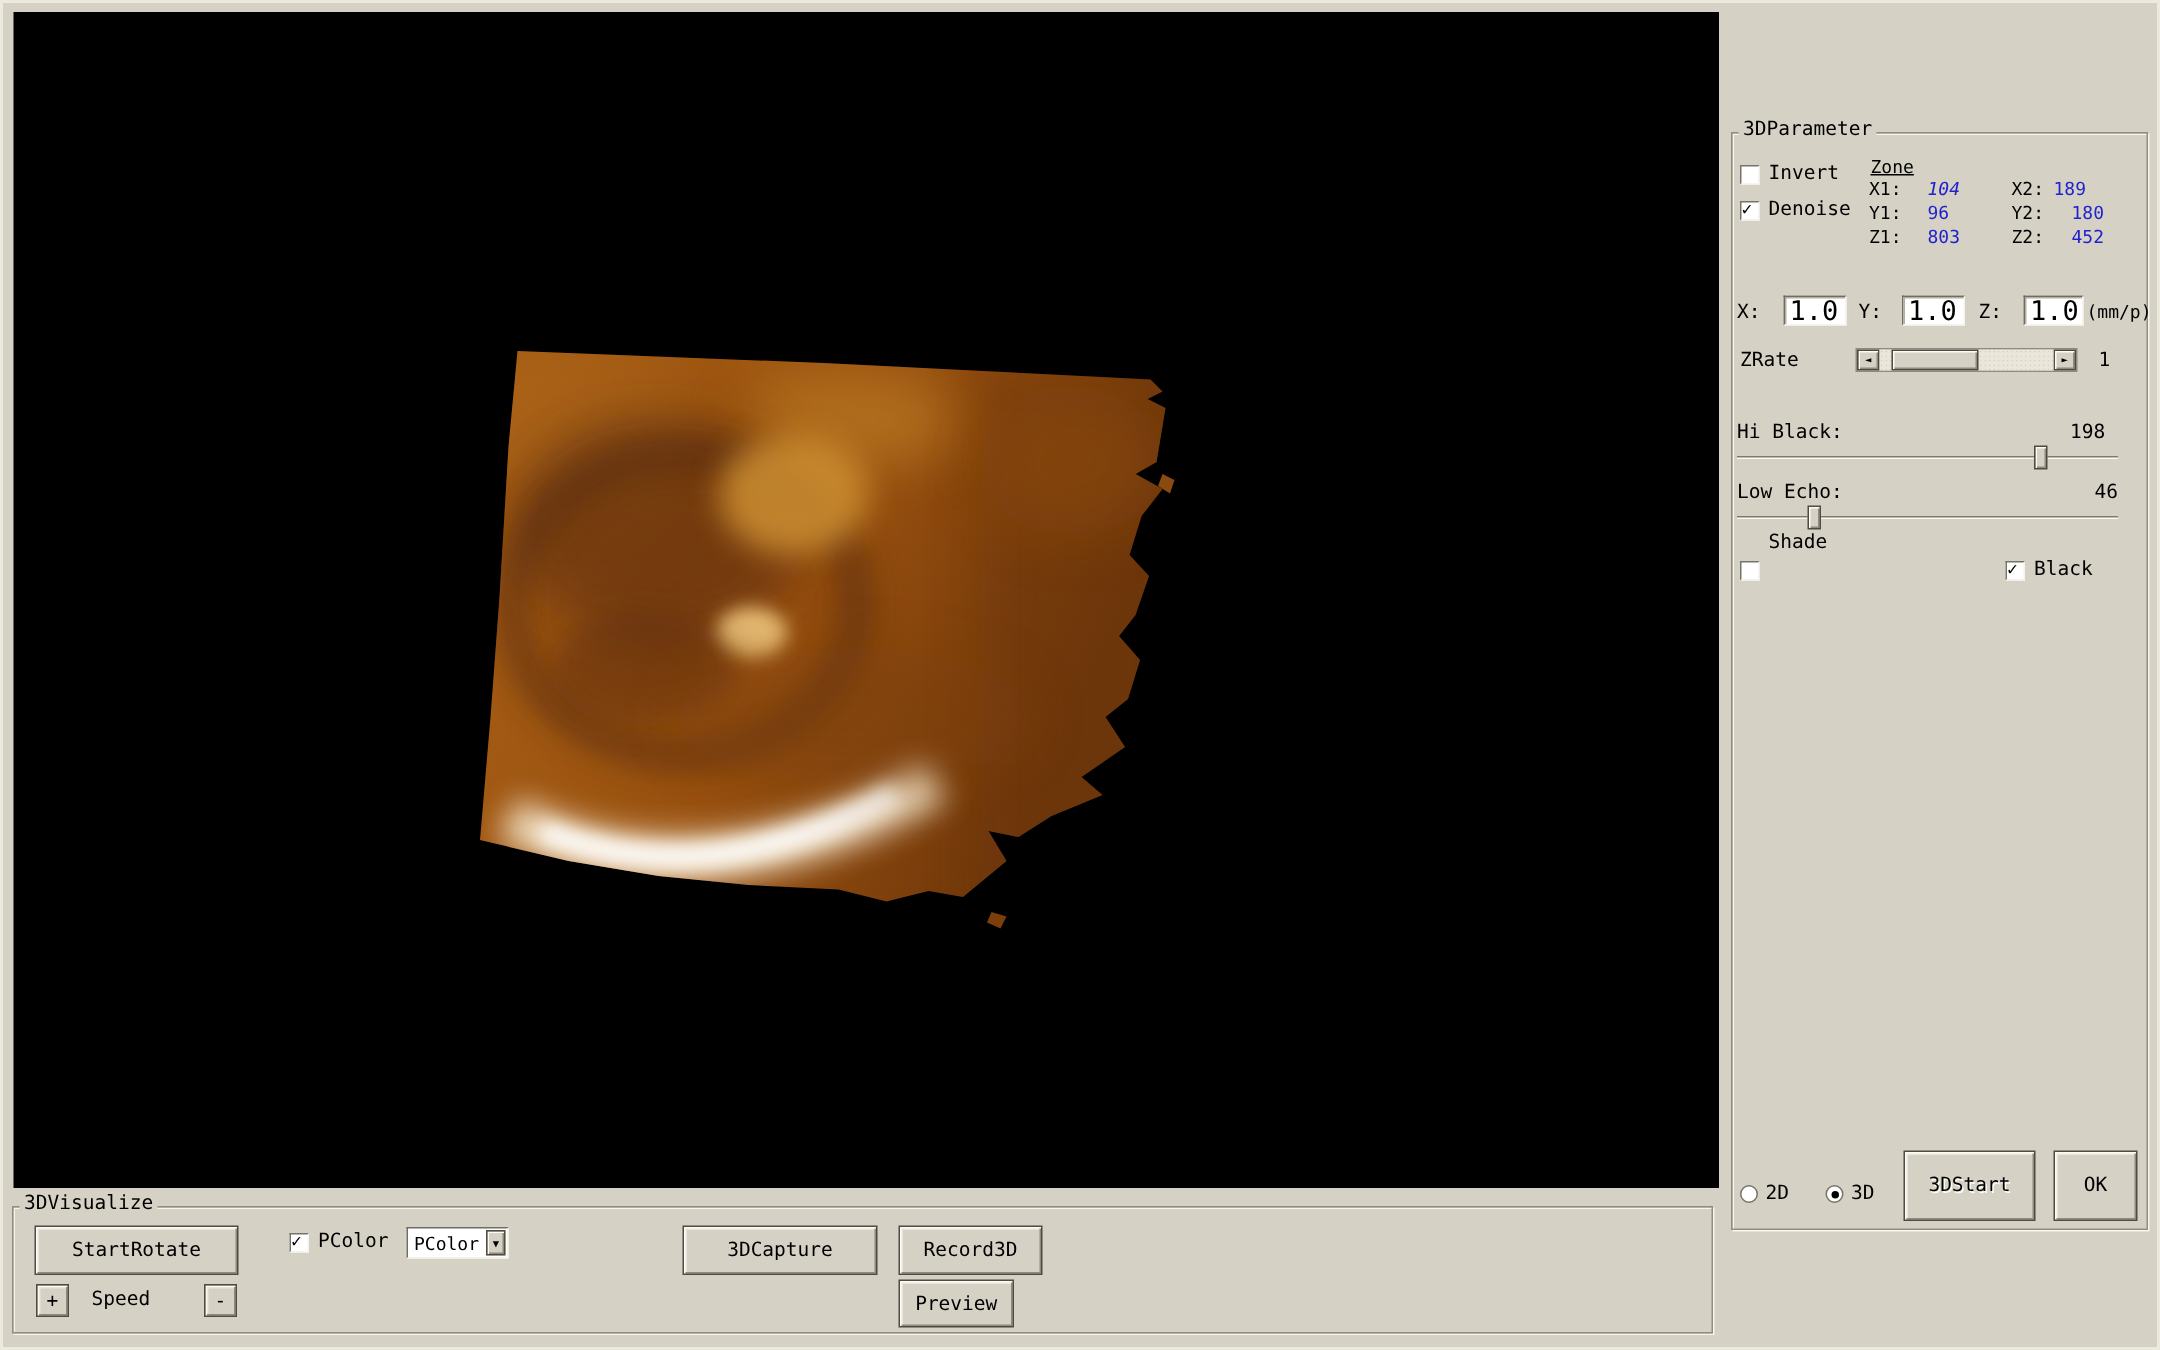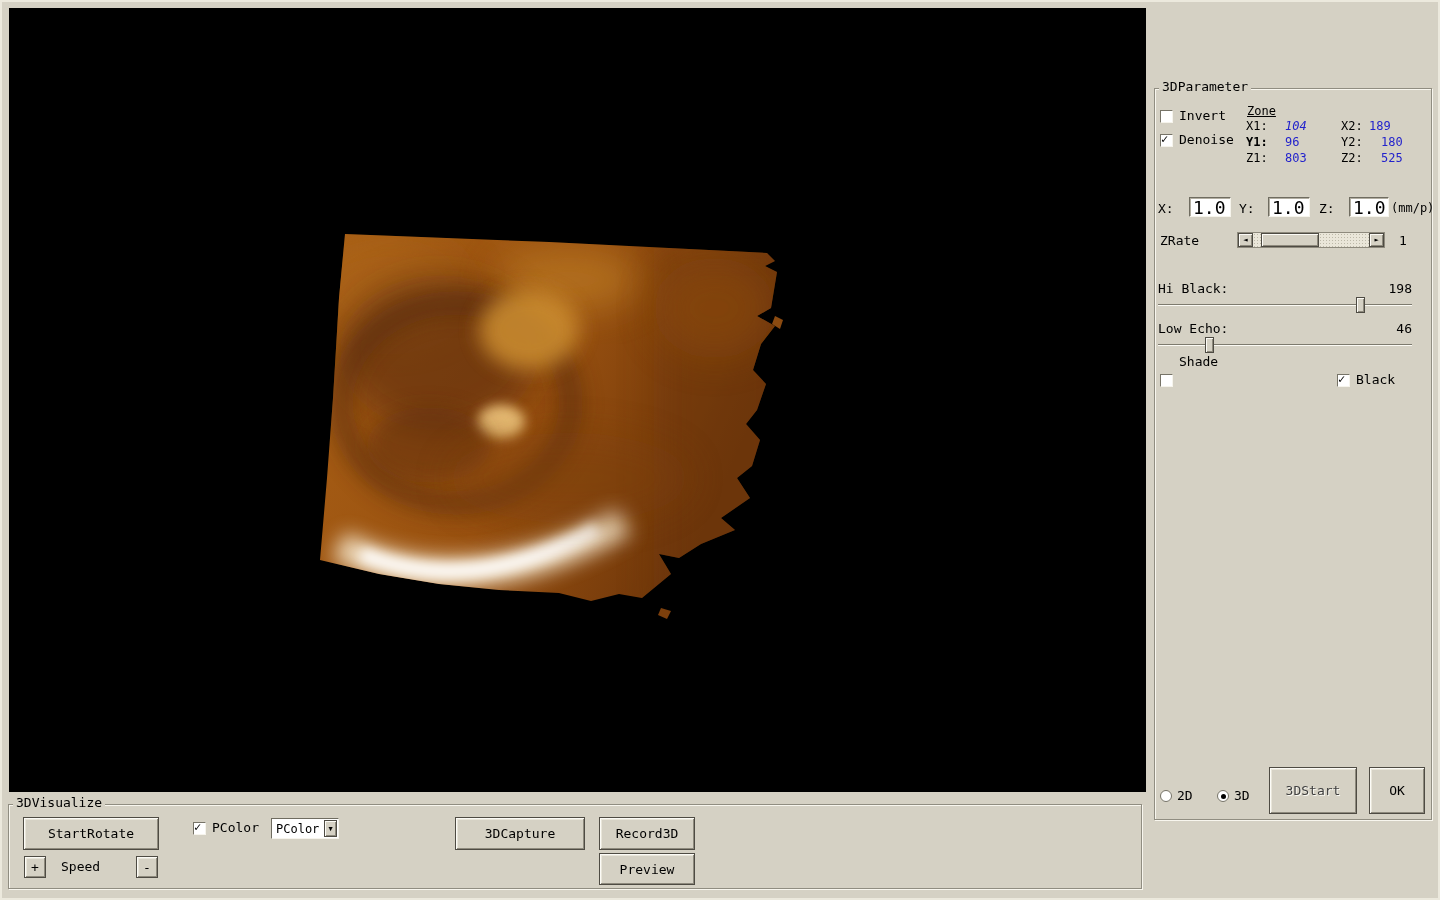--- a/index.html
+++ b/index.html
@@ -4,21 +4,21 @@
 <style>
   * { box-sizing: border-box; }
   body { margin:0; background:#d5d1c4; font-family:"DejaVu Sans Mono", monospace; font-size:13px; color:#000; }
   .window { position:relative; width:1440px; height:900px; background:#d5d1c4; border:2px solid #ece9dd; outline:1px solid #8a877c; overflow:hidden; }
   .viewport { position:absolute; left:7px; top:6px; width:1137px; height:784px; background:#000; overflow:hidden; }
   .group { position:absolute; border:1px solid #908d81; box-shadow:1px 1px 0 #f8f6ee, inset 1px 1px 0 #f8f6ee; }
   .group-label { position:absolute; top:-9px; left:4px; background:#d5d1c4; padding:0 3px; line-height:14px; }
   .lbl { position:absolute; white-space:nowrap; }
   .blue { color:#2222cc; }
   .btn { position:absolute; background:#d5d1c4; border:1px solid #4e4b43; box-shadow:inset 1px 1px 0 #fcfbf6, inset -1px -1px 0 #8e8a7d, inset 2px 2px 0 #e9e6da; text-align:center; cursor:default; display:flex; align-items:center; justify-content:center; font-family:"DejaVu Sans Mono", monospace; font-size:13px; }
-  .btn.disabled { color:#404040; text-shadow:1px 1px 0 #fbfaf4;text-align:center; }
+  .btn.disabled { color:#000000; text-shadow:1px 1px 0 #fbfaf4;text-align:center; }
   .cb { position:absolute; width:13px; height:13px; background:#fff; border:1px solid; border-color:#767367 #f6f4ec #f6f4ec #767367; }
   .cb .cb-mark { position:absolute; top:-3px; left:0px; font-size:12px; font-weight:bold; visibility:hidden; line-height:14px; }
   .cb[data-on="true"] .cb-mark { visibility:visible; }
   .radio { position:absolute; width:12px; height:12px; border-radius:50%; background:#fff; border:1px solid #767367; display:flex; align-items:center; justify-content:center; }
   .radio .dot { width:5px; height:5px; border-radius:50%; background:#000; visibility:hidden; }
   .radio[data-on="true"] .dot { visibility:visible; }
   .tinput { position:absolute; background:#fff; border:1px solid; border-color:#6f6c60 #f6f4ec #f6f4ec #6f6c60; box-shadow:inset 1px 1px 0 #b3afa2; font-family:"DejaVu Sans Mono", monospace; font-size:18px; padding:1px 3px; }
   .sl-wrap { position:absolute; height:16px; }
   .sl-track { position:absolute; left:0; right:0; top:7px; height:2px; background:#7d7a6e; border-bottom:1px solid #fbfaf4; }
   .sl-thumb { position:absolute; top:0px; width:9px; height:16px; background:#d5d1c4; border:1px solid #4e4b43; box-shadow:inset 1px 1px 0 #fcfbf6, inset -1px -1px 0 #8e8a7d; }
@@ -86,49 +86,49 @@
     <span class="cb" style="left:5px; top:45px;" data-on="true">
         <span class="cb-mark">✓</span>
       </span>
     <span class="lbl" style="left:24px; top:43px;">Denoise</span>
 
     <span class="lbl small" style="left:92px; top:15px;text-decoration:underline;">Zone</span>
     <span class="lbl small" style="left:91px; top:30px;">X1:</span>
     <span class="lbl small blue" style="left:130px; top:30px;font-style:italic;">104</span>
     <span class="lbl small" style="left:186px; top:30px;">X2:</span>
     <span class="lbl small blue" style="left:214px; top:30px;">189</span>
-    <span class="lbl small" style="left:91px; top:46px;font-weight:bold;">Y1:</span>
+    <span class="lbl small" style="left:91px; top:46px;">Y1:</span>
     <span class="lbl small blue" style="left:130px; top:46px;">96</span>
     <span class="lbl small" style="left:186px; top:46px;">Y2:</span>
     <span class="lbl small blue" style="left:226px; top:46px;">180</span>
     <span class="lbl small" style="left:91px; top:62px;">Z1:</span>
     <span class="lbl small blue" style="left:130px; top:62px;">803</span>
     <span class="lbl small" style="left:186px; top:62px;">Z2:</span>
-    <span class="lbl small blue" style="left:226px; top:62px;">525</span>
+    <span class="lbl small blue" style="left:226px; top:62px;">452</span>
 
     <span class="lbl" style="left:3px; top:112px;">X:</span>
     <input class="tinput" style="left: 34px; top: 108px; width: 42px; height: 20px;" value="1.0">
     <span class="lbl" style="left:84px; top:112px;">Y:</span>
     <input class="tinput" style="left: 113px; top: 108px; width: 42px; height: 20px;" value="1.0">
     <span class="lbl" style="left:164px; top:112px;">Z:</span>
     <input class="tinput" style="left: 194px; top: 108px; width: 40px; height: 20px;" value="1.0">
     <span class="lbl small" style="left:236px; top:112px;">(mm/p)</span>
 
     <span class="lbl" style="left:5px; top:144px;">ZRate</span>
     <div class="sb" style="left:82px; top:143px; width:148px;">
       <span class="sb-btn">◄</span>
       <span class="sb-track">
           <span class="sb-thumb"></span>
         </span>
       <span class="sb-btn">►</span>
     </div>
     <span class="lbl" style="left:244px; top:144px;">1</span>
 
     <span class="lbl" style="left:3px; top:192px;">Hi Black:</span>
-    <span class="lbl" style="left:225px; top:192px; width:32px; text-align:right;">198</span>
+    <span class="lbl" style="left:225px; top:192px; width:32px; ">198</span>
     <div class="sl-wrap" style="left:3px; top:208px; width:254px;">
       <span class="sl-track"></span>
       <span class="sl-thumb" style="left:198px;"></span>
     </div>
 
     <span class="lbl" style="left:3px; top:232px;">Low Echo:</span>
     <span class="lbl" style="left:225px; top:232px; width:32px; text-align:right;">46</span>
     <div class="sl-wrap" style="left:3px; top:248px; width:254px;">
       <span class="sl-track"></span>
       <span class="sl-thumb" style="left:47px;"></span>
@@ -164,20 +164,20 @@
       </span>
     <span class="lbl" style="left:203px; top:15px;">PColor</span>
 
     <div class="combo" style="left:262px; top:13px; width:68px;">
       <span class="combo-text">PColor</span>
       <span class="combo-btn">▼</span>
     </div>
 
     <div class="btn" style="left:446px; top:12px; width:130px; height:33px;">3DCapture</div>
     <div class="btn" style="left:590px; top:12px; width:96px; height:33px;">Record3D</div>
-    <div class="btn" style="left:590px; top:48px; width:96px; height:32px;">Preview</div>
+    <div class="btn" style="left:590px; top:48px; width:77px; height:32px;">Preview</div>
 
     <div class="btn" style="left:15px; top:51px; width:22px; height:22px;">+</div>
     <span class="lbl" style="left:52px; top:54px;">Speed</span>
     <div class="btn" style="left:127px; top:51px; width:22px; height:22px;">-</div>
   </div>
 
 </div>
 
 </body></html>

